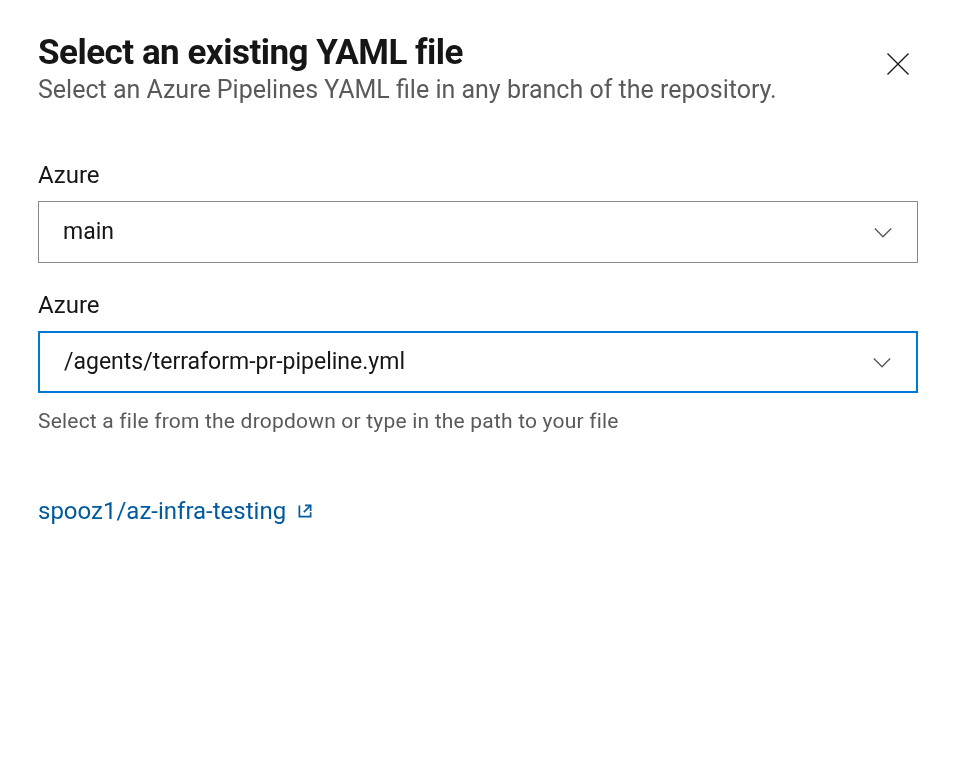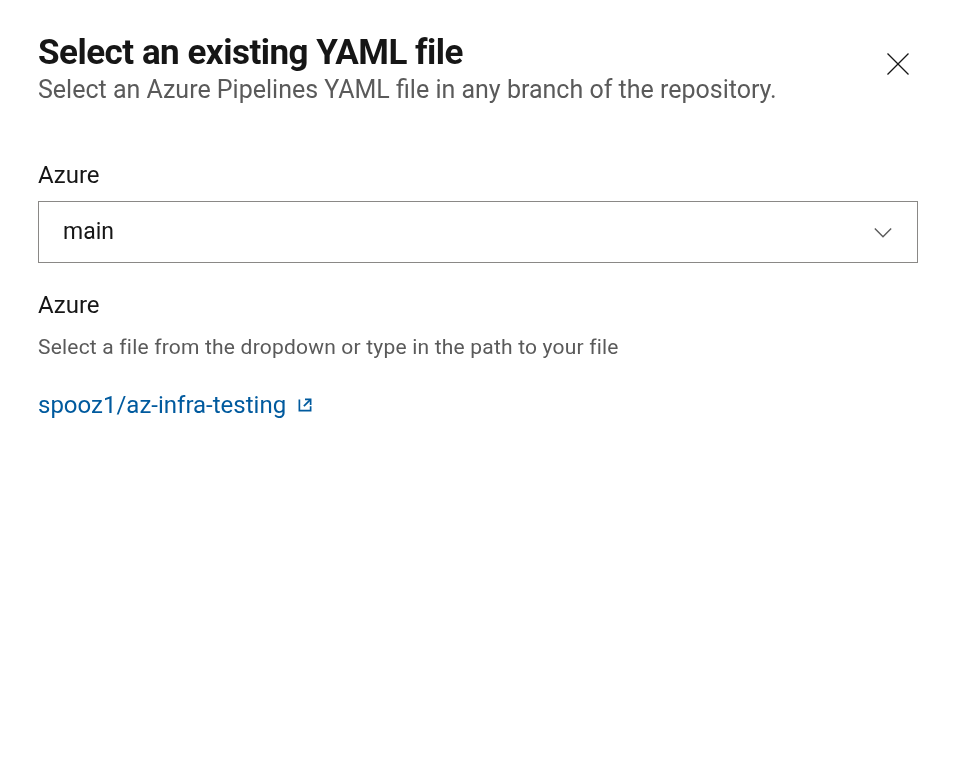--- a/index.html
+++ b/index.html
@@ -96,21 +96,21 @@
     .helper-text {
       font-size: 21px;
       color: #5a5a5a;
       margin-top: 16px;
       letter-spacing: 0.2px;
     }
     .repo-link {
       display: inline-flex;
       align-items: center;
       gap: 10px;
-      margin-top: 32px;
+      margin-top: 64px;
       color: #005a9e;
       font-size: 24px;
       font-weight: 400;
       cursor: pointer;
       text-decoration: none;
     }
     .external-icon {
       width: 18px;
       height: 18px;
       stroke: #005a9e;
@@ -141,20 +141,26 @@
   <div class="combobox">
     <span class="combobox-value">main</span>
     <svg class="chevron-down" viewBox="0 0 24 24">
       <polyline points="5 9 12 16 19 9"></polyline>
     </svg>
   </div>
 </div>
 
 <div class="form-group path-group">
   <label class="field-label">Azure</label>
+  <div class="combobox selected">
+    <span class="combobox-value">/agents/terraform-pr-pipeline.yml</span>
+    <svg class="chevron-down" viewBox="0 0 24 24">
+      <polyline points="5 9 12 16 19 9"></polyline>
+    </svg>
+  </div>
   <p class="helper-text">Select a file from the dropdown or type in the path to your file</p>
 </div>
 
 <a class="repo-link">
   <span>spooz1/az-infra-testing</span>
   <svg class="external-icon" viewBox="0 0 16 16">
     <path d="M3 3 L3 13 L13 13 L13 9"></path>
     <path d="M8 3 L13 3 L13 8"></path>
     <line x1="13" y1="3" x2="7" y2="9"></line>
   </svg>

